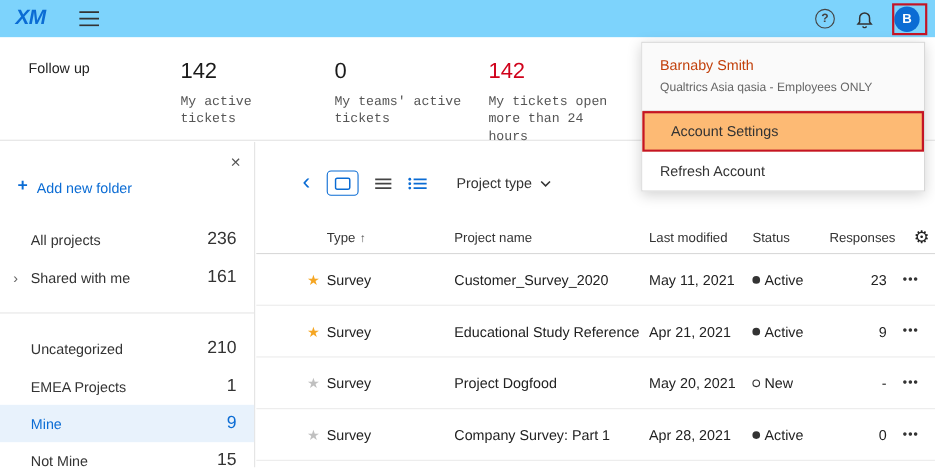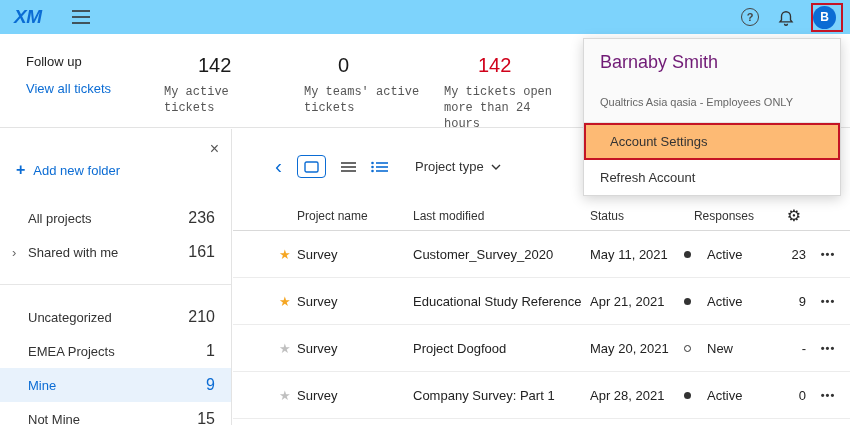--- a/index.html
+++ b/index.html
@@ -21,29 +21,29 @@
   .avatar-annotation { position:absolute; top:3px; left:811px; width:32px; height:29px;
                        border:2px solid #C41425; z-index:40; pointer-events:none; }
 
   
   .statsbar { position:absolute; top:34px; left:0; right:0; height:94px;
               border-bottom:1px solid #e3e3e3; display:flex; padding:20px 0 0 26px; background:#fff; }
   .stats-follow { width:138px; }
   .stats-title { font-size:13px; color:#222; margin-bottom:12px; }
   .stats-link { font-size:13px; color:#0B6CD4; cursor:pointer; }
   .metric { width:140px; }
-  .metric-value { font-size:20px; color:#1a1a1a; margin-bottom:7px;margin-left:34px; }
+  .metric-value { font-size:20px; color:#1a1a1a; margin-bottom:7px; }
   .metric-value.red { color:#D0021B; }
   .metric-label { font-size:12px; color:#555; line-height:1.35; width:118px;font-family:Liberation Mono, monospace; }
 
   
   .user-dropdown { position:absolute; top:38px; left:583px; width:258px; background:#fff;
                    border:1px solid #d8d8d8; box-shadow:0 3px 12px rgba(0,0,0,.18); z-index:30; }
   .ud-header { background:#fafafa; padding:13px 16px 14px; border-bottom:1px solid #e4e4e4; }
-  .ud-name { font-size:18px; color:#701a75; margin-bottom:23px; }
+  .ud-name { font-size:13px; color:#c2410c; margin-bottom:7px; }
   .ud-org { font-size:11px; color:#666; }
   .ud-item { height:35px; display:flex; align-items:center; padding:0 16px;
              font-size:13px; color:#333; cursor:pointer; background:#fff; }
   .ud-item.annotated { background:#fdba74; border:2px solid #C41425; height:37px;padding-left:24px; }
 
   
   .sidebar { position:absolute; top:129px; left:0; width:232px; bottom:0;
              background:#fff; border-right:1px solid #e3e3e3; }
   .sidebar-close { position:absolute; top:12px; right:12px; font-size:16px; color:#555; cursor:pointer; line-height:1; }
   .sidebar-add { padding:32px 16px 18px; display:flex; align-items:center; gap:8px;
@@ -71,21 +71,21 @@
   .thead { position:absolute; top:72px; left:0; right:0; height:30px;
            font-size:12px; color:#333; border-bottom:1px solid #d9d9d9; }
   .th-sort { color:#555; font-size:11px; margin-left:4px; }
   .col-right { text-align:right; }
   .th-gear { text-align:right; padding-right:5px; font-size:16px; color:#222; cursor:pointer; }
   .tbody { position:absolute; top:102px; left:0; right:0; }
   .trow { height:47px; border-bottom:1px solid #ececec; font-size:13px; color:#222; cursor:pointer; }
   .star { font-size:13px; }
   .star.on { color:#F5A623; }
   .star.off { color:#c0c0c0; }
-  .status-cell { display:flex; align-items:center; gap:16px; }
+  .status-cell { display:flex; align-items:center; gap:4px; }
   .dot { width:7px; height:7px; border-radius:50%; background:#333; flex:none; }
   .dot.hollow { background:#fff; border:1.5px solid #333; }
   .ellipsis { text-align:center; font-size:11px; font-weight:bold; color:#333; letter-spacing:1px; cursor:pointer; }
 </style>
 </head>
 <body>
 
 <div class="app">
 
   <div class="topbar">
@@ -106,21 +106,20 @@
           </svg>
       </span>
       <span class="avatar">B</span>
     </div>
   </div>
   <div class="avatar-annotation"></div>
 
   <div class="statsbar">
     <div class="stats-follow">
       <div class="stats-title">Follow up</div>
-      <div class="stats-link">View all tickets</div>
     </div>
     <div class="metric">
       <div class="metric-value">142</div>
       <div class="metric-label">My active tickets</div>
     </div>
     <div class="metric">
       <div class="metric-value">0</div>
       <div class="metric-label">My teams' active tickets</div>
     </div>
     <div class="metric">
@@ -209,20 +208,23 @@
         <span>Project type</span>
         <svg width="10" height="6" viewBox="0 0 10 6" fill="none" stroke="#333" stroke-width="1.4">
             <polyline points="1,1 5,5 9,1"></polyline>
           </svg>
       </span>
     </div>
 
     <div class="grid thead">
       <span></span>
       <span></span>
+      <span>
+        <span>Type</span><span class="th-sort">↑</span>
+      </span>
       <span>Project name</span>
       <span>Last modified</span>
       <span>Status</span>
       <span class="col-right">Responses</span>
       <span class="th-gear">⚙</span>
     </div>
 
     <div class="tbody">
 
       <div class="grid trow">

